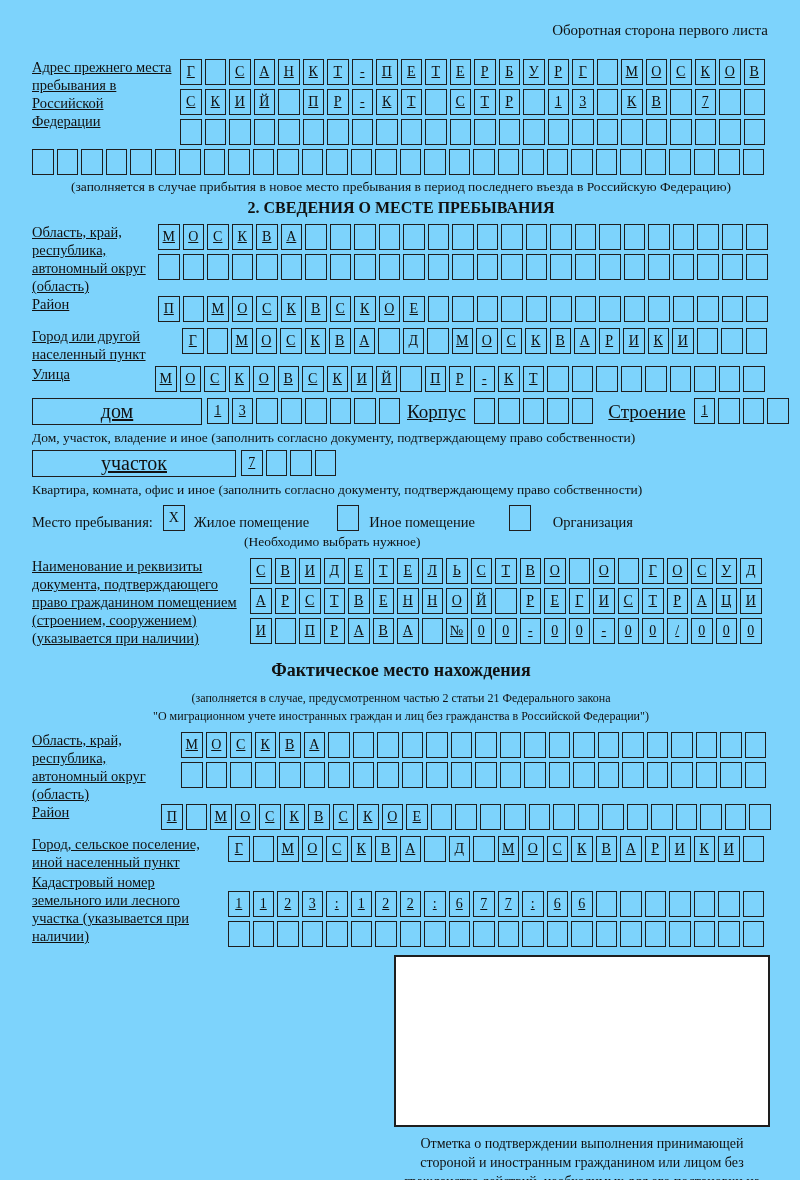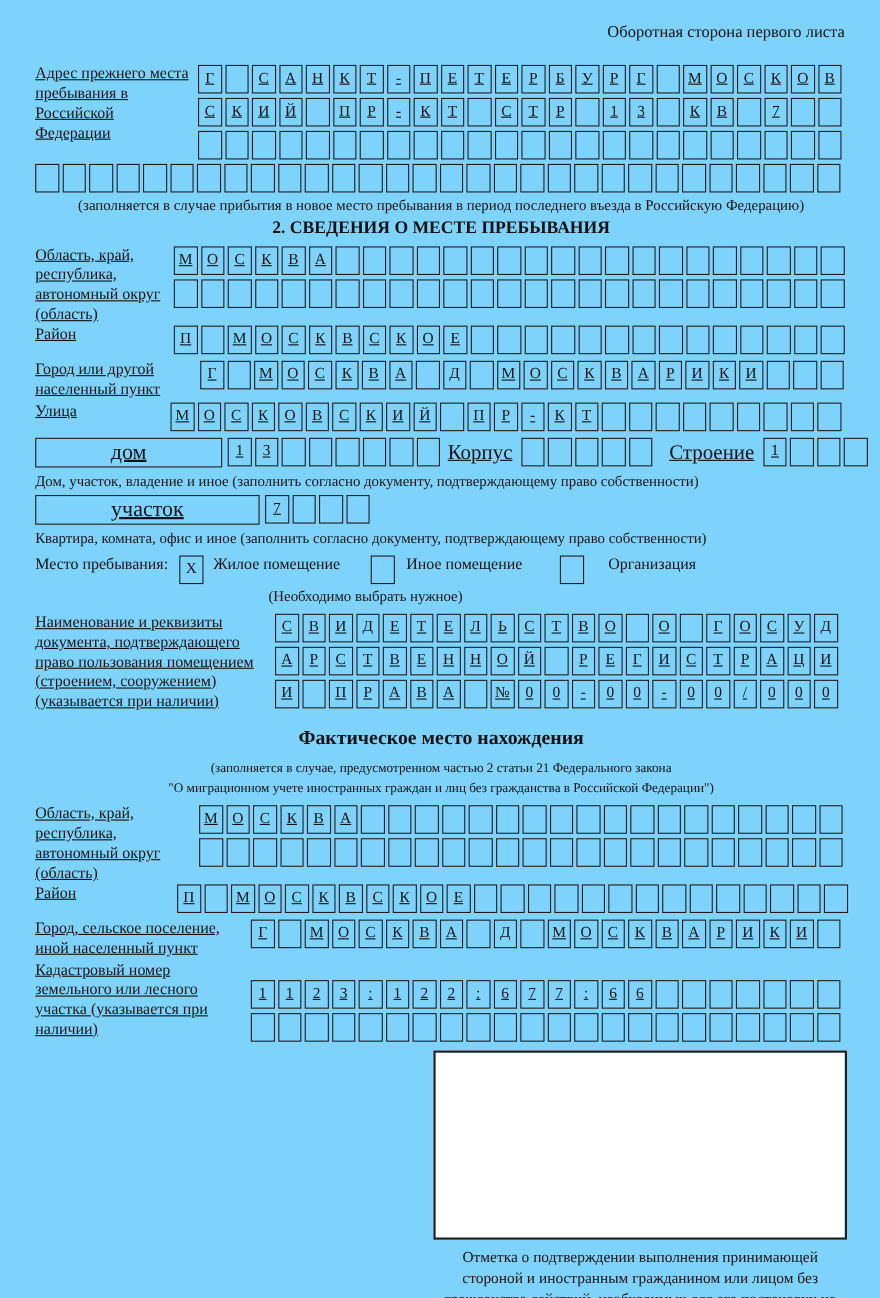--- a/index.html
+++ b/index.html
@@ -25,21 +25,21 @@
   .center{text-align:center;}
   .section-title{text-align:center;font-weight:bold;font-size:16px;margin:4px 0 7px;}
   .sub-title{text-align:center;font-weight:bold;font-size:18px;margin:12px 0 8px;}
   .center-note{text-align:center;font-size:12px;line-height:1.55;margin-bottom:6px;}
   .type-rect{
     box-sizing:border-box;border:1.7px solid #1e1e1e;height:27px;
     display:flex;align-items:center;justify-content:center;
     font-size:20px;margin-right:5px;flex:0 0 auto;
   }
   .inline-label{font-size:19px;line-height:27px;flex:0 0 auto;}
-  .stay-row{display:flex;align-items:flex-start;font-size:14.5px;margin:7px 0 3px;}
+  .stay-row{display:flex;align-items:flex-end;font-size:14.5px;margin:7px 0 3px;}
   .cbox{
     box-sizing:border-box;width:22px;height:26px;border:1.7px solid #1e1e1e;
     display:inline-flex;align-items:center;justify-content:center;
     font-size:14px;flex:0 0 auto;
   }
   .stay-note{font-size:13.5px;margin:0 0 8px 212px;}
   .stamp-wrap{margin-left:362px;width:376px;margin-top:4px;}
   .stamp-box{box-sizing:border-box;border:2px solid #1e1e1e;height:172px;margin-bottom:7px;background:#fff;}
   .stamp-caption{text-align:center;font-size:14px;line-height:1.38;}
   .mb2{margin-bottom:2px;}
@@ -372,21 +372,21 @@
     <span class="cbox">X</span>
     <span style="margin:0 28px 0 9px">Жилое помещение</span>
     <span class="cbox"></span>
     <span style="margin:0 34px 0 10px">Иное помещение</span>
     <span class="cbox"></span>
     <span style="margin-left:22px">Организация</span>
   </div>
   <div class="stay-note">(Необходимо выбрать нужное)</div>
 
   <div class="frow">
-    <div class="flabel" style="width:218px">Наименование и реквизиты документа, подтверждающего право пользования помещением (строением, сооружением) (указывается при наличии)</div>
+    <div class="flabel" style="width:218px">Наименование и реквизиты документа, подтверждающего право гражданином помещением (строением, сооружением) (указывается при наличии)</div>
     <div class="boxcol">
       <div class="boxrow">
           <span class="cell">С</span>
           <span class="cell">В</span>
           <span class="cell">И</span>
           <span class="cell">Д</span>
           <span class="cell">Е</span>
           <span class="cell">Т</span>
           <span class="cell">Е</span>
           <span class="cell">Л</span>

